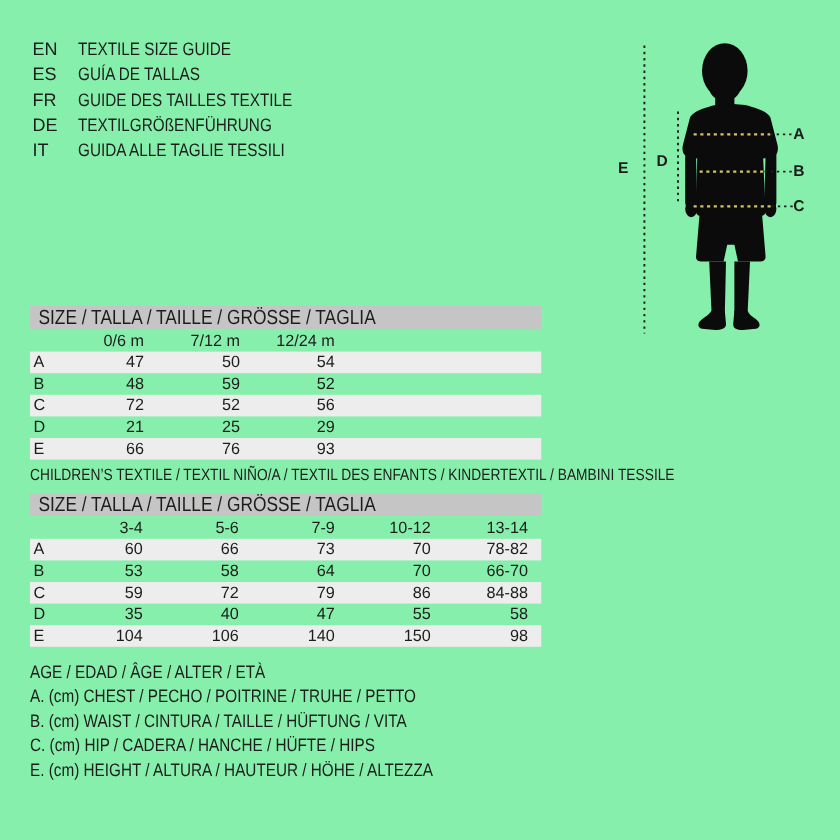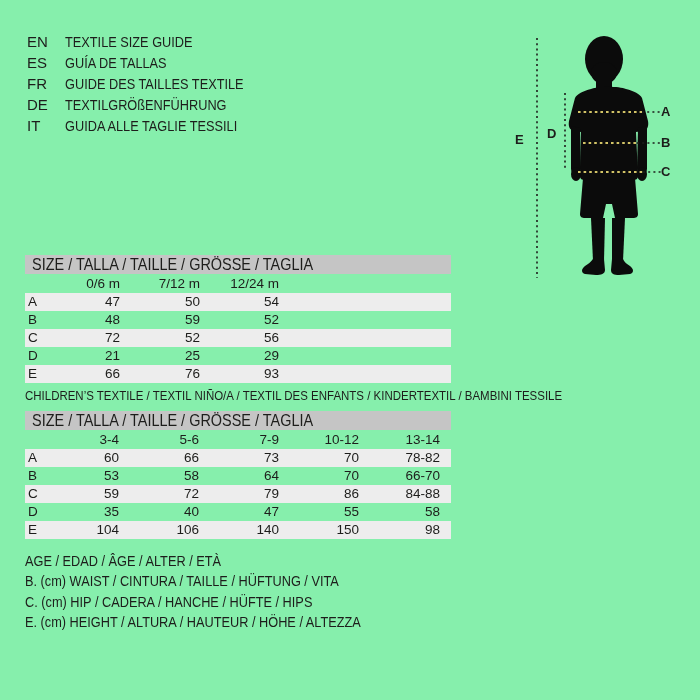--- a/index.html
+++ b/index.html
@@ -210,20 +210,23 @@
       <span class="cell kcol4">150</span>
       <span class="cell kcol5">98</span>
     </div>
   </div>
 
   <div class="legend-block">
     <div class="legend-line">
       <span class="cond">AGE / EDAD / ÂGE / ALTER / ETÀ</span>
     </div>
     <div class="legend-line">
+      <span class="cond">A. (cm) CHEST / PECHO / POITRINE / TRUHE / PETTO</span>
+    </div>
+    <div class="legend-line">
       <span class="cond">B. (cm) WAIST / CINTURA / TAILLE / HÜFTUNG / VITA</span>
     </div>
     <div class="legend-line">
       <span class="cond">C. (cm) HIP / CADERA / HANCHE / HÜFTE / HIPS</span>
     </div>
     <div class="legend-line">
       <span class="cond">E. (cm) HEIGHT / ALTURA / HAUTEUR / HÖHE / ALTEZZA</span>
     </div>
   </div>
 

